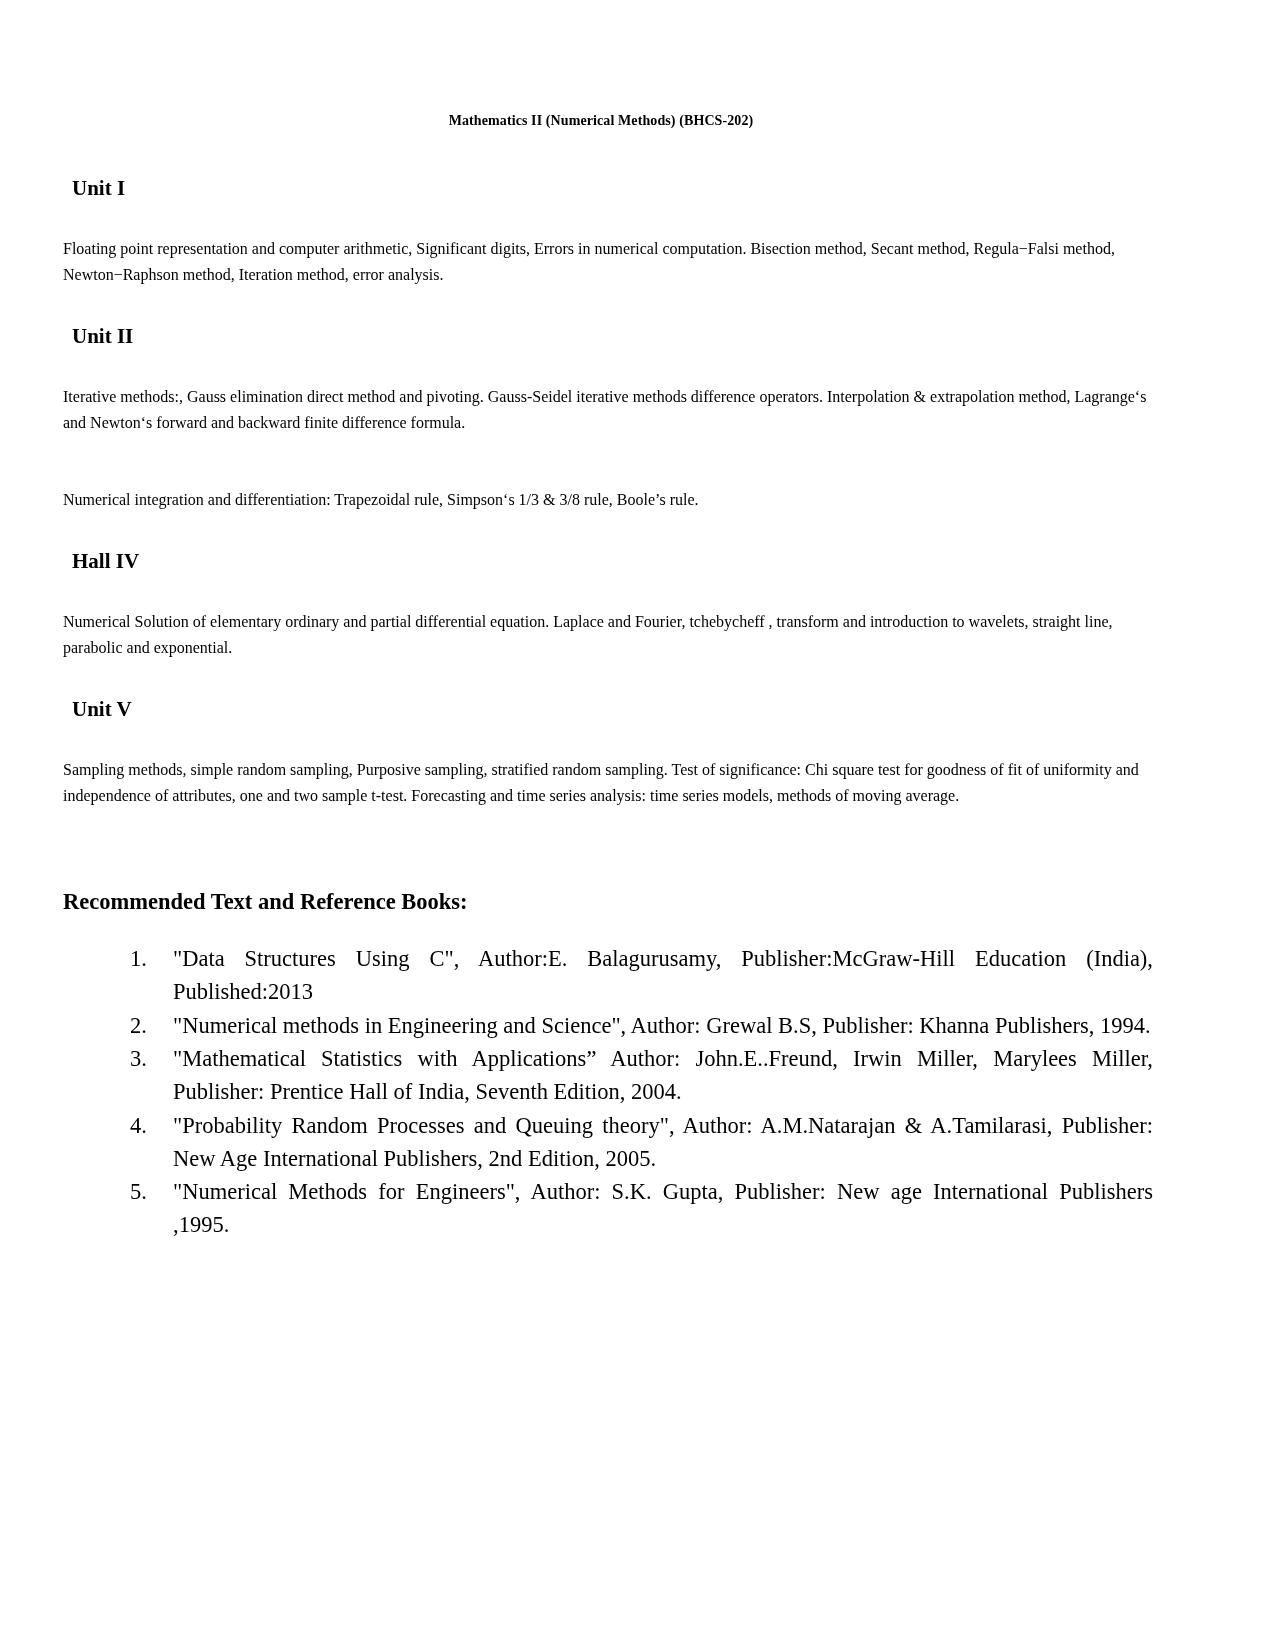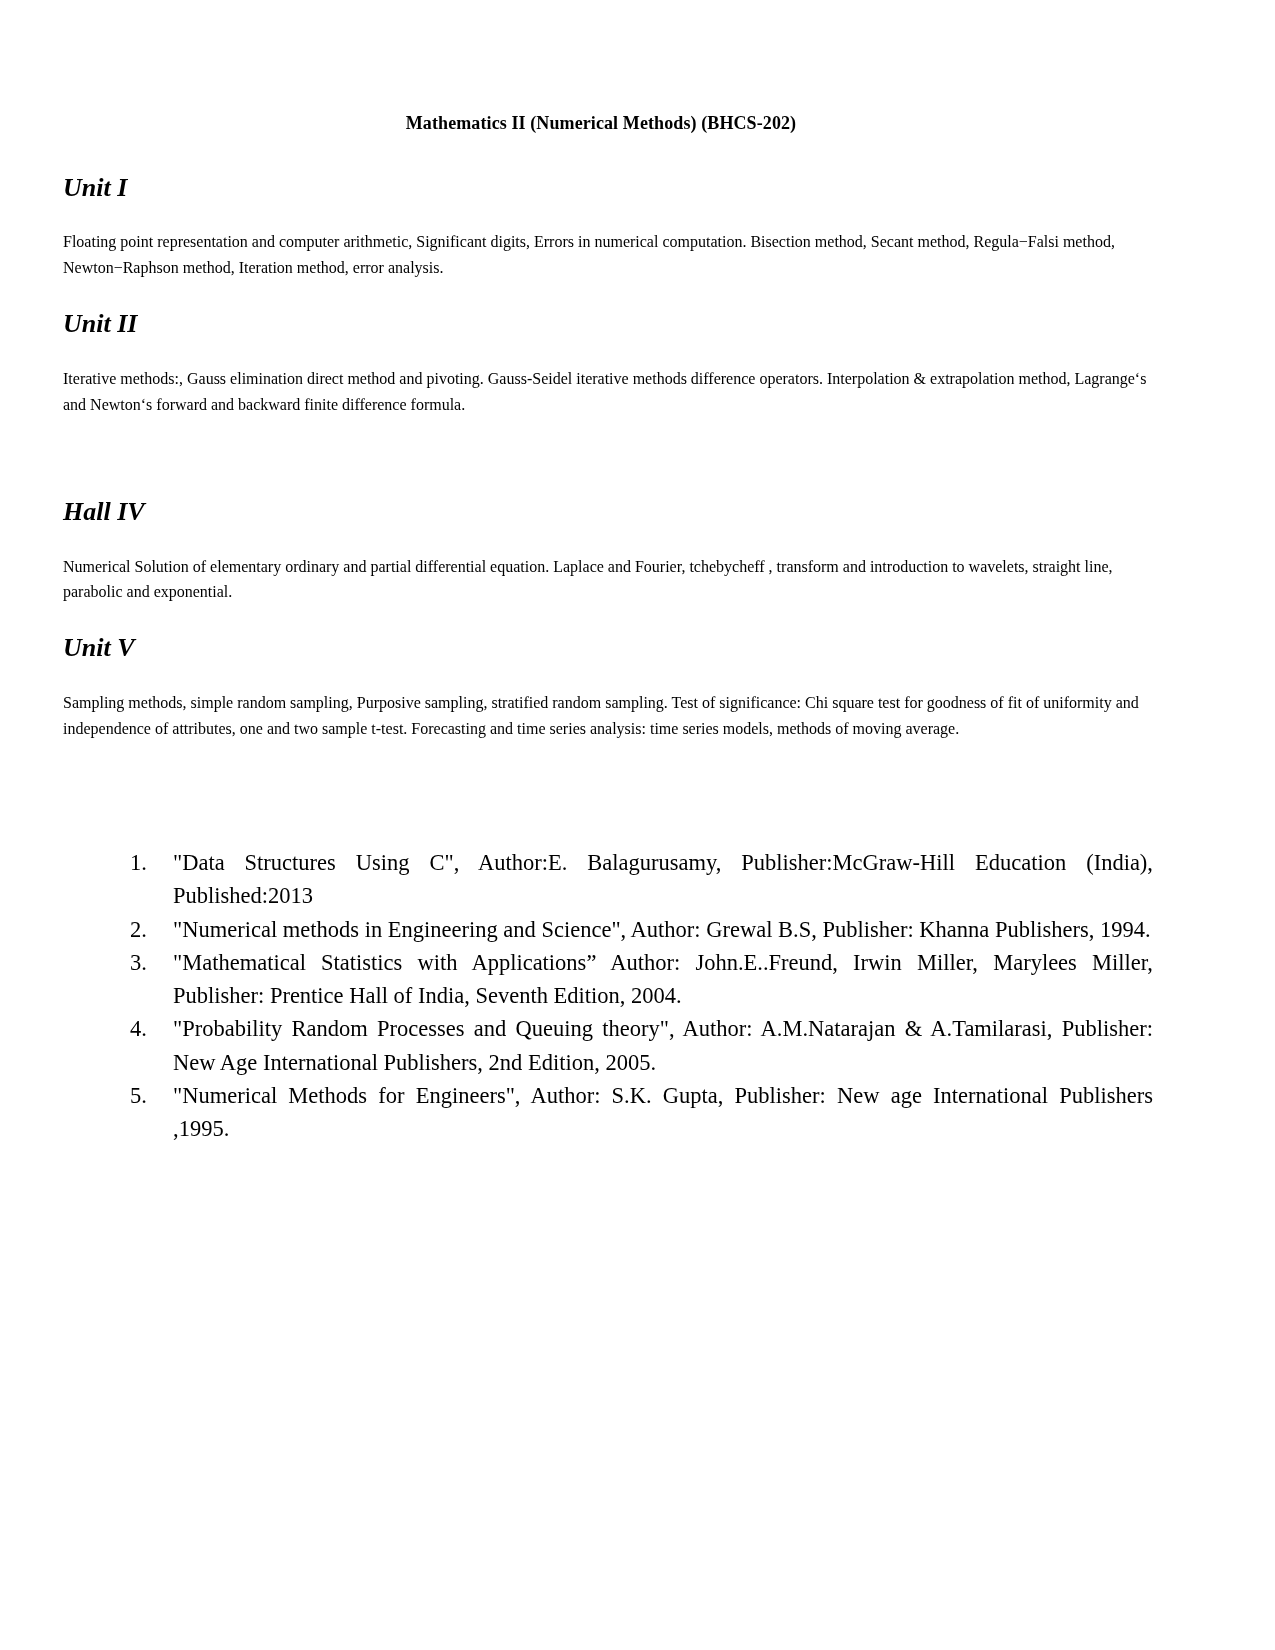--- a/index.html
+++ b/index.html
@@ -23,32 +23,31 @@
   }
   .content {
     position: absolute;
     left: 63px;
     top: 112px;
     width: 1090px;
   }
   .doc-title {
     text-align: center;
     font-weight: bold;
-    font-size: 18px;
+    font-size: 14px;
     line-height: 1.25;
     margin: 0 0 0 0;
     padding-right: 14px;
     letter-spacing: 0.1px;
   }
   .unit-heading {
     font-weight: bold;
-    font-size: 26px;
+    font-size: 21px;
     line-height: 1.3;
-    margin: 0;
-    font-style: italic;
+    margin: 9px;
   }
   .para {
     font-size: 16px;
     line-height: 1.62;
     margin: 0;
     text-align: left;
   }
   .para .lead {
     font-weight: normal;
   }
@@ -108,35 +107,37 @@
 
     <div class="gap-para"></div>
 
     <div class="unit-heading">Unit II</div>
     <div class="gap-head"></div>
     <p class="para"><span class="lead">Iterative methods:</span><span class="body">, Gauss elimination direct method and pivoting. Gauss-Seidel iterative methods difference operators.  Interpolation &amp; extrapolation method, Lagrange‘s and Newton‘s  forward and backward  finite difference formula.</span></p>
 
     <div class="gap-para"></div>
 
     <div class="gap-head"></div>
+    <p class="para"><span class="lead">Numerical integration and differentiation:</span><span class="body"> Trapezoidal rule, Simpson‘s 1/3 &amp; 3/8 rule, Boole’s rule.</span></p>
 
     <div class="gap-para"></div>
 
     <div class="unit-heading">Hall IV</div>
     <div class="gap-head"></div>
     <p class="para"><span class="lead">Numerical Solution of elementary ordinary  and partial differential equation.</span><span class="body"> Laplace and Fourier, tchebycheff , transform and introduction to wavelets, straight line, parabolic and exponential.</span></p>
 
     <div class="gap-para"></div>
 
     <div class="unit-heading">Unit V</div>
     <div class="gap-head"></div>
     <p class="para"><span class="body">Sampling methods, simple random sampling, Purposive sampling, stratified random sampling. Test of significance: Chi square test for goodness of fit of uniformity and independence of attributes, one and two sample t-test. Forecasting and time series analysis: time series models, methods of moving average.</span></p>
 
     <div class="gap-big"></div>
 
+    <div class="ref-heading">Recommended Text and Reference Books:</div>
 
     <ol class="ref-list">
       <li>
           <span class="ref-text">"Data Structures Using C", Author:E. Balagurusamy, Publisher:McGraw-Hill Education (India), Published:2013</span>
         </li>
       <li>
           <span class="ref-text">"Numerical methods in Engineering and Science", Author: Grewal B.S, Publisher: Khanna Publishers, 1994.</span>
         </li>
       <li>
           <span class="ref-text">"Mathematical Statistics with Applications” Author: John.E..Freund, Irwin Miller, Marylees Miller, Publisher: Prentice Hall of India, Seventh Edition,  2004.</span>

